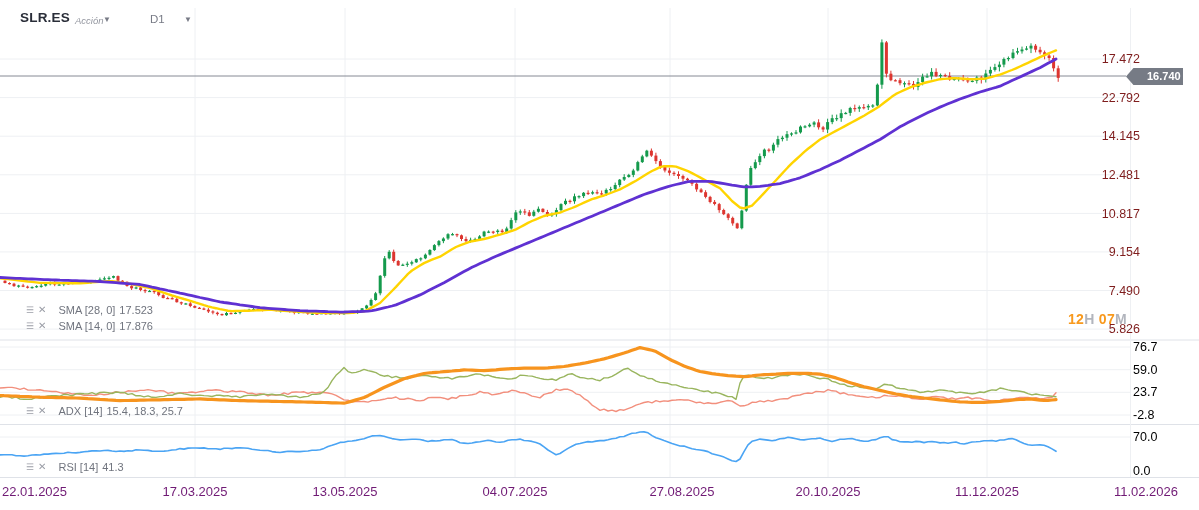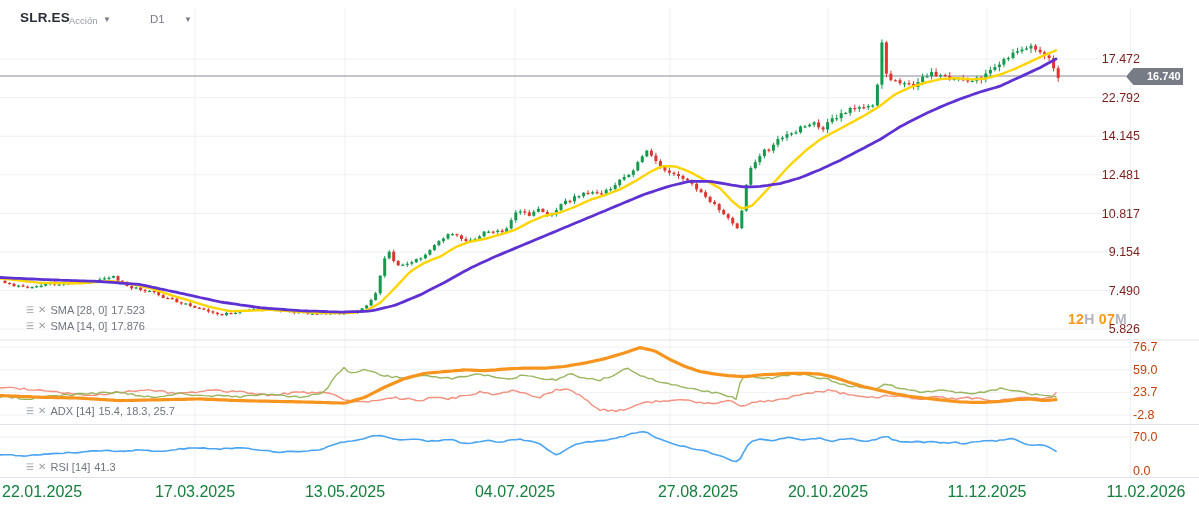--- a/index.html
+++ b/index.html
@@ -2,38 +2,38 @@
 <html><head>
 <meta charset="utf-8">
 <style>
   html,body{margin:0;padding:0;background:#fff;}
   #app{position:relative;width:1199px;height:510px;background:#ffffff;overflow:hidden;
        font-family:"Liberation Sans",sans-serif;-webkit-font-smoothing:antialiased;}
   #chart-svg{position:absolute;left:0;top:0;}
   .abs{position:absolute;}
   
   .symbol{left:20px;top:10px;font-size:13.5px;font-weight:bold;color:#2a2e39;letter-spacing:.2px;}
-  .mkt-type{left:69px;top:15px;font-size:9.5px;color:#9598a1;}
+  .mkt-type{left:75px;top:15px;font-size:9.5px;color:#9598a1;font-style:italic;}
   .caret{font-size:8px;color:#787b86;line-height:8px;}
   .caret1{left:103px;top:16px;}
   .caret2{left:184px;top:16px;}
   .tf{left:150px;top:13px;font-size:11.5px;color:#787b86;}
   
   .pl{left:1080px;width:60px;height:16px;font-size:12.5px;color:#7f1d1d;line-height:16px;text-align:right;}
-  .al{left:1133px;width:60px;height:16px;font-size:12.5px;color:#c2410c;line-height:16px;}
-  .dl{top:483px;width:84px;height:18px;font-size:16px;color:#15803d;line-height:18px;text-align:center;}
+  .al{left:1133px;width:60px;height:16px;font-size:12.5px;color:#000000;line-height:16px;}
+  .dl{top:483px;width:84px;height:18px;font-size:13px;color:#701a75;line-height:18px;text-align:center;}
   
   .tag{left:1126px;top:68px;width:57px;height:17px;background:#767b85;
        clip-path:polygon(0 50%,13% 0,100% 0,100% 100%,13% 100%);}
   .tag span{display:block;margin-left:21px;font-size:11px;font-weight:bold;color:#ffffff;line-height:17px;}
   
   .leg{display:flex;align-items:center;gap:4px;height:13px;font-size:11px;color:#70747e;white-space:nowrap;}
   .leg .ic{font-size:9px;color:#9a9da6;line-height:10px;cursor:pointer;}
   .leg .ic.x{font-size:10px;}
-  .leg .txt{margin-left:0;}
+  .leg .txt{margin-left:8px;}
   
   .cd{left:1053px;top:311px;width:74px;font-size:14px;font-weight:bold;text-align:right;letter-spacing:.3px;}
   .cd .num{color:#f8991d;}
   .cd .unit{color:#b2b5bd;}
 </style>
 </head>
 <body>
 
 <div id="app">
 
@@ -576,21 +576,21 @@
   <span class="abs al" style="top:384px">23.7</span>
   <span class="abs al" style="top:407px">-2.8</span>
 
   <span class="abs al" style="top:429px">70.0</span>
   <span class="abs al" style="top:463px">0.0</span>
 
   <span class="abs dl" style="left:2px;text-align:left">22.01.2025</span>
   <span class="abs dl" style="left:153px">17.03.2025</span>
   <span class="abs dl" style="left:303px">13.05.2025</span>
   <span class="abs dl" style="left:473px">04.07.2025</span>
-  <span class="abs dl" style="left:656px">27.08.2025</span>
+  <span class="abs dl" style="left:640px">27.08.2025</span>
   <span class="abs dl" style="left:786px">20.10.2025</span>
   <span class="abs dl" style="left:945px">11.12.2025</span>
   <span class="abs dl" style="left:1104px">11.02.2026</span>
 
   <div class="abs leg" style="left:26px;top:303px">
     <span class="ic">☰</span>
       <span class="ic x">✕</span>
     <span class="txt">SMA [28, 0]</span>
     <span>17.523</span>
   </div>

